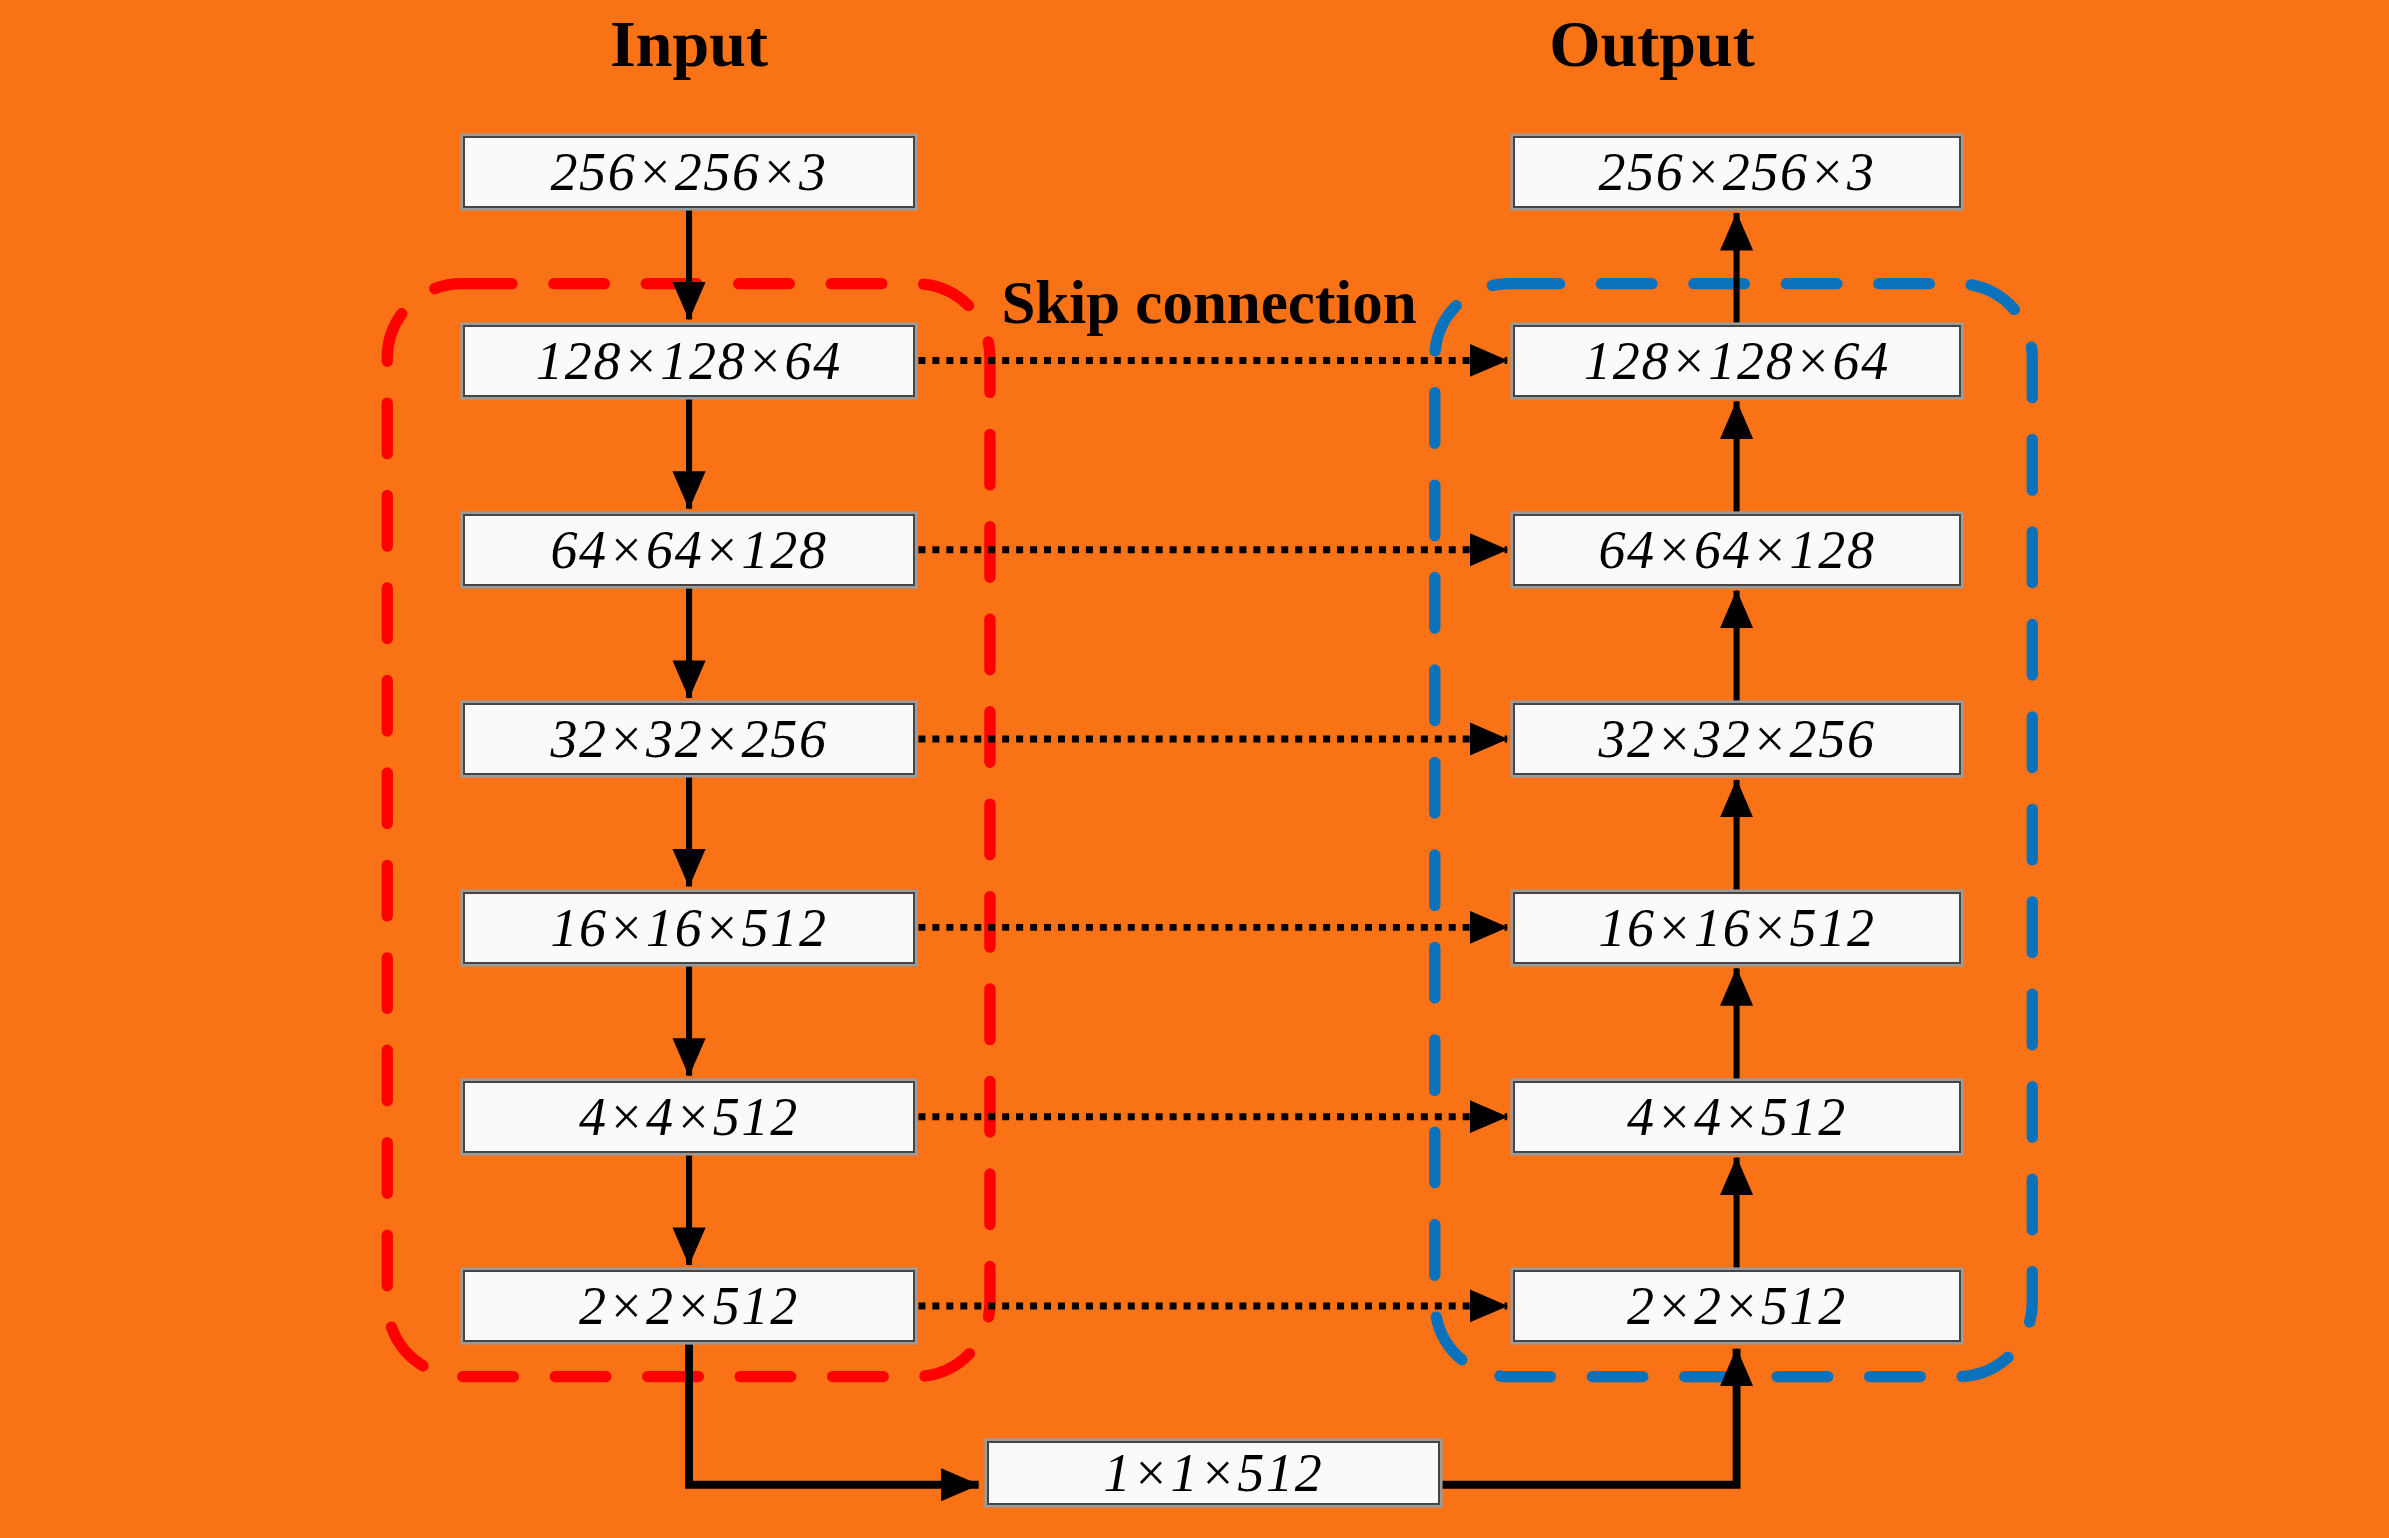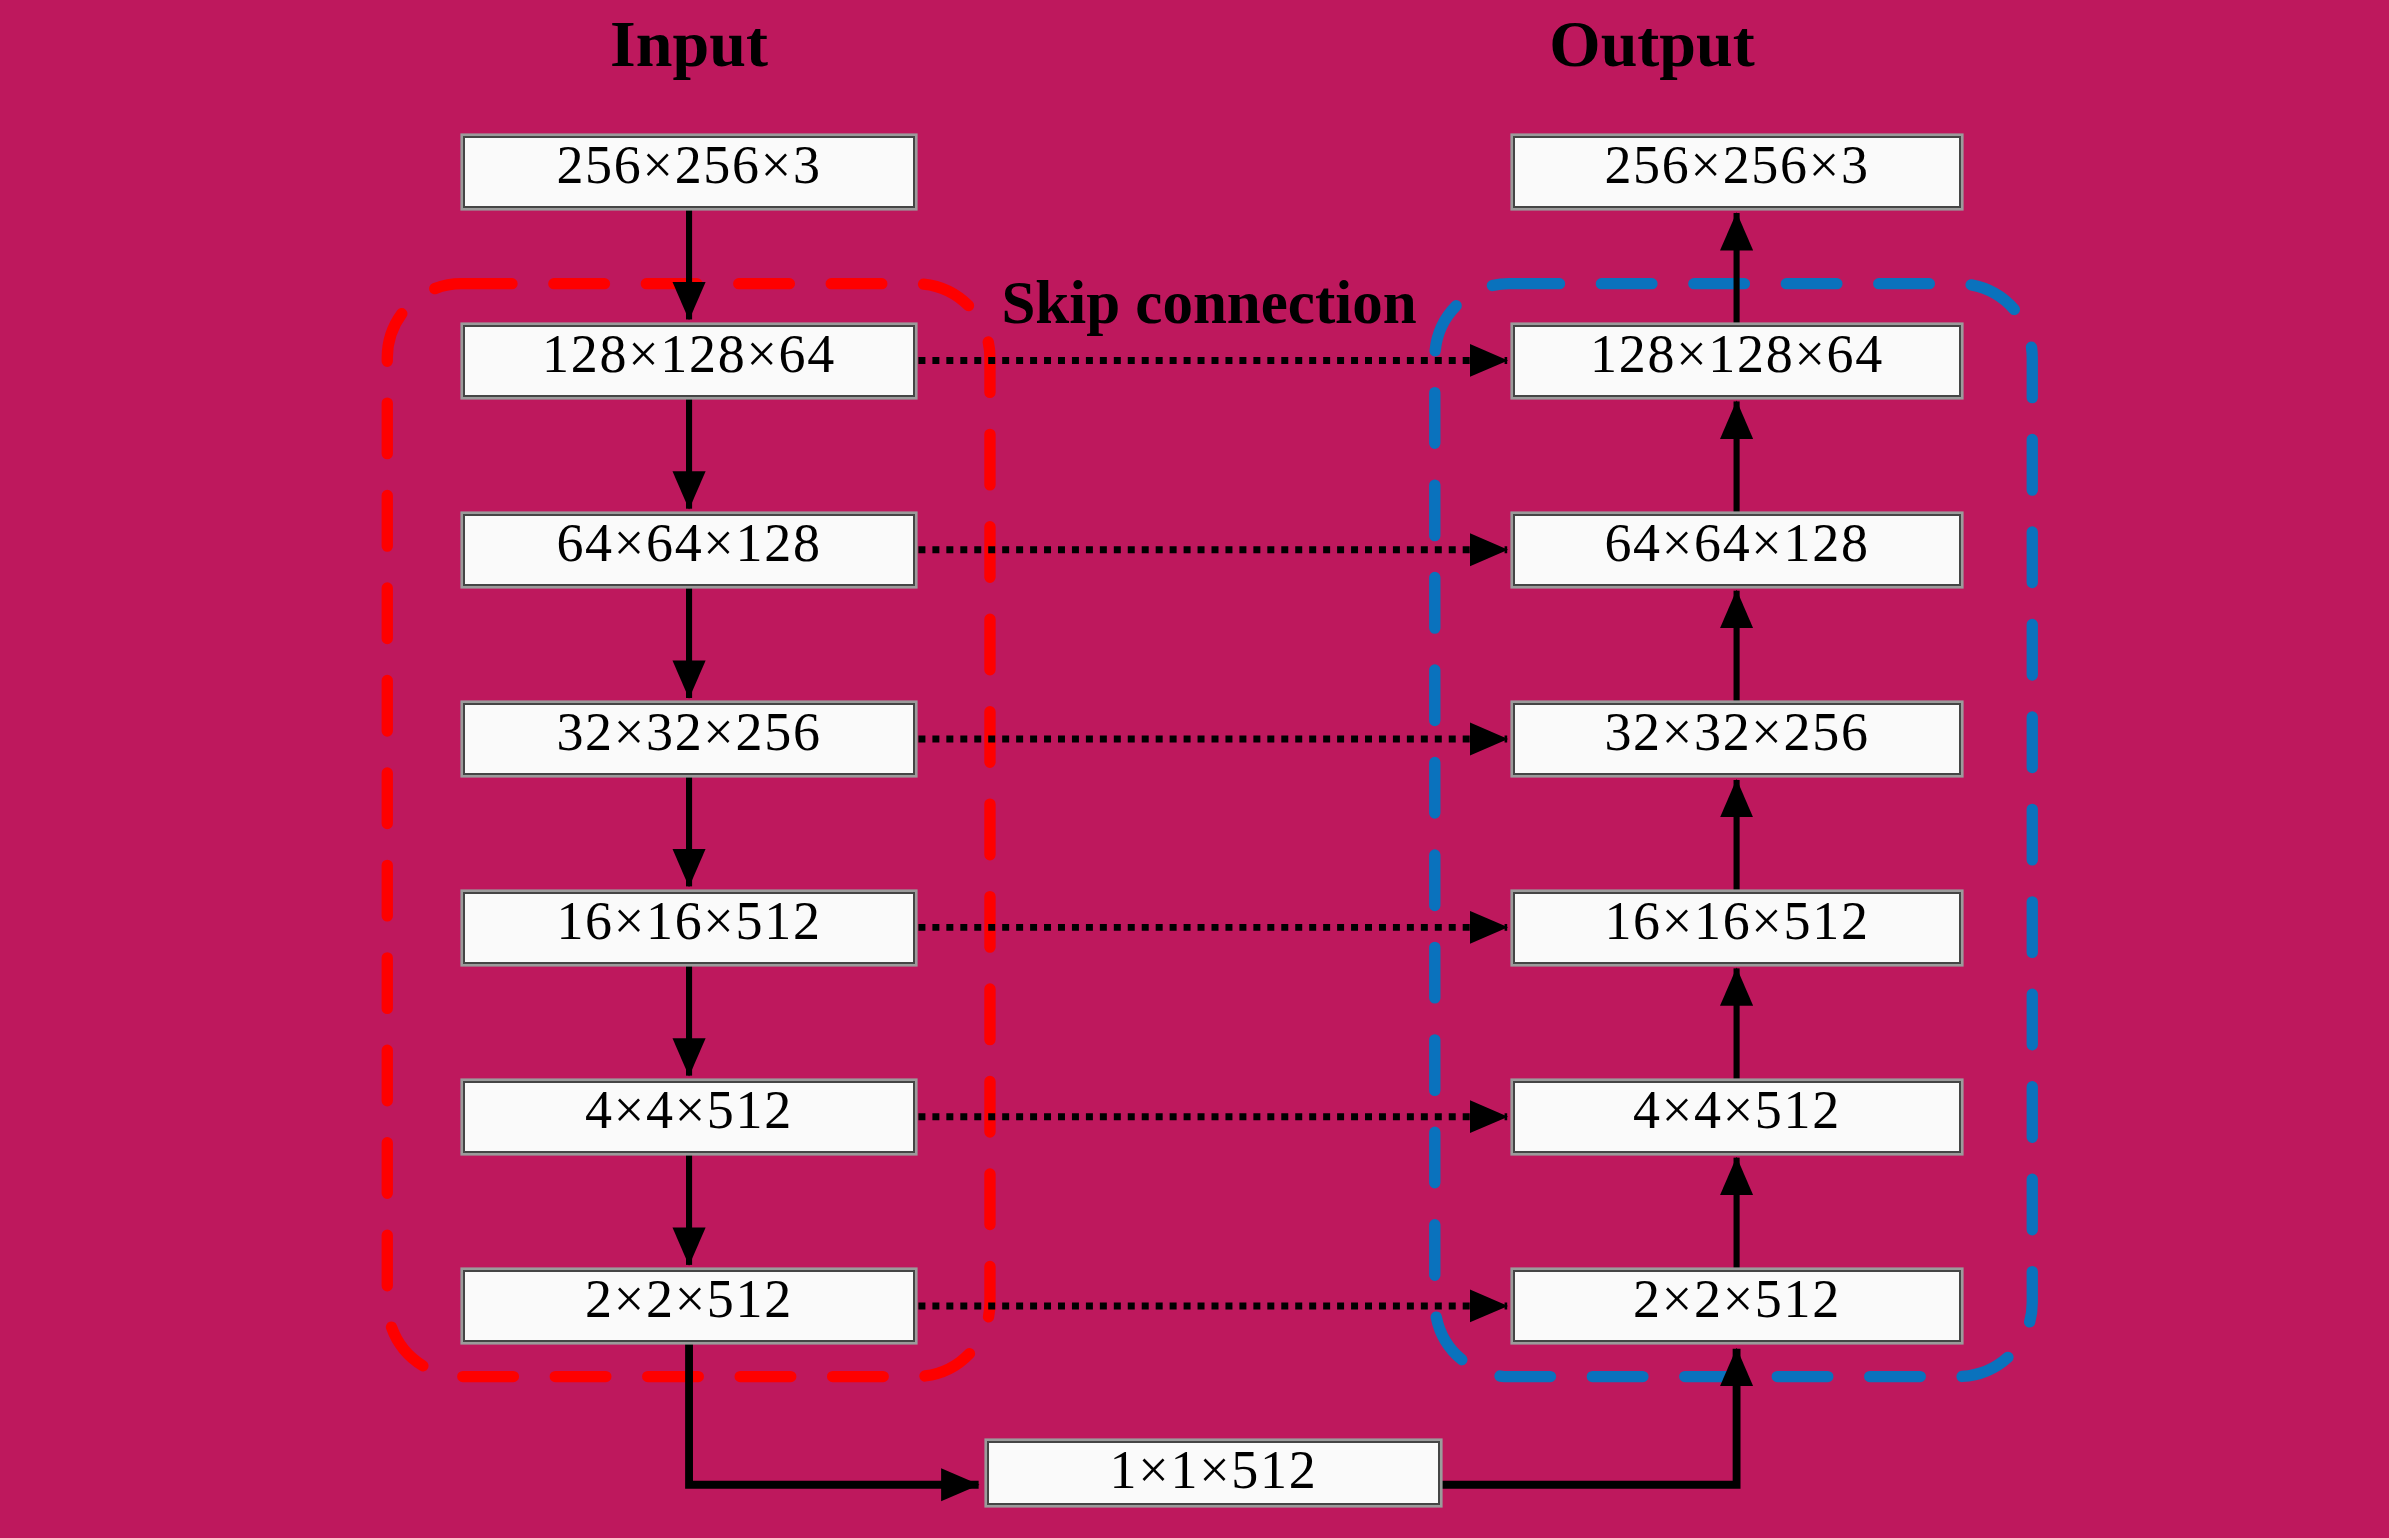--- a/index.html
+++ b/index.html
@@ -6,39 +6,40 @@
     --encoder-boundary:#fe0000;
     --decoder-boundary:#0a72bd;
     --arrow:#000000;
     --box-border:#454545;
     --box-fill:#fafafa;
   }
   html,body{margin:0;padding:0;background:#ffffff;}
   .canvas{
     position:relative;
     width:2389px;height:1539px;
-    background:#be185d;
+    background:#f97316;
     overflow:hidden;
     font-family:"Liberation Serif","DejaVu Serif",serif;
   }
   .wires{position:absolute;left:0;top:0;width:2389px;height:1539px;}
   .boundary{fill:none;stroke-width:13;stroke-linecap:round;stroke-dasharray:58 48;}
   .boundary.enc{stroke:var(--encoder-boundary);}
   .boundary.dec{stroke:var(--decoder-boundary);}
   .flow{stroke:var(--arrow);stroke-width:7;fill:none;}
   .flow.thick{stroke-width:9;}
   .skipline{stroke:var(--arrow);stroke-width:8;fill:none;stroke-dasharray:8 8;}
   .layer-box{
     position:absolute;
     height:72px;
     background:var(--box-fill);
     border:2.6px solid var(--box-border);
     box-shadow:0 0 0 2.6px #9b9b9b;
-    display:flex;justify-content:center;
+    display:flex;align-items:center;justify-content:center;
     box-sizing:border-box;
+    font-style:italic;
   }
   .layer-box span{
     font-size:54px;line-height:1;color:#000;letter-spacing:1.7px;white-space:nowrap;
   }
   .bneck{height:64px;}
   .title{
     position:absolute;
     transform:translateX(-50%);
     font-weight:bold;color:#000;white-space:nowrap;line-height:1;
   }

